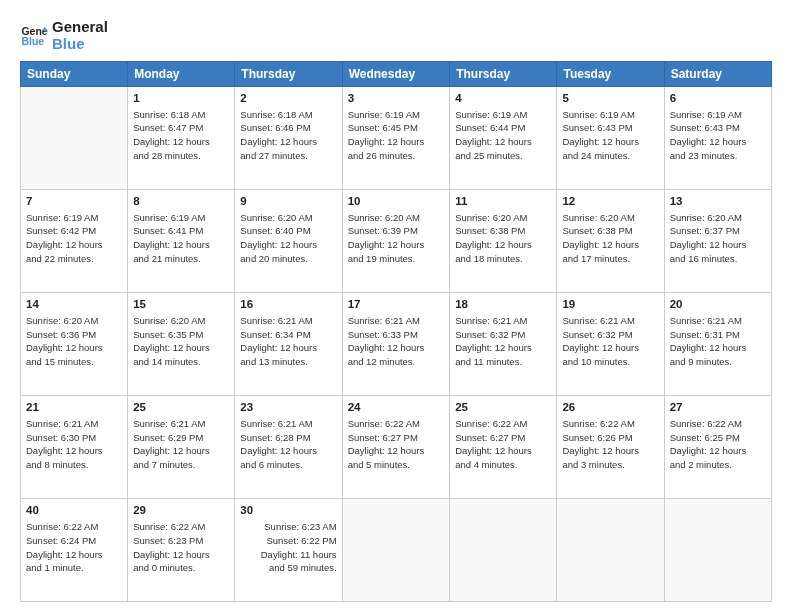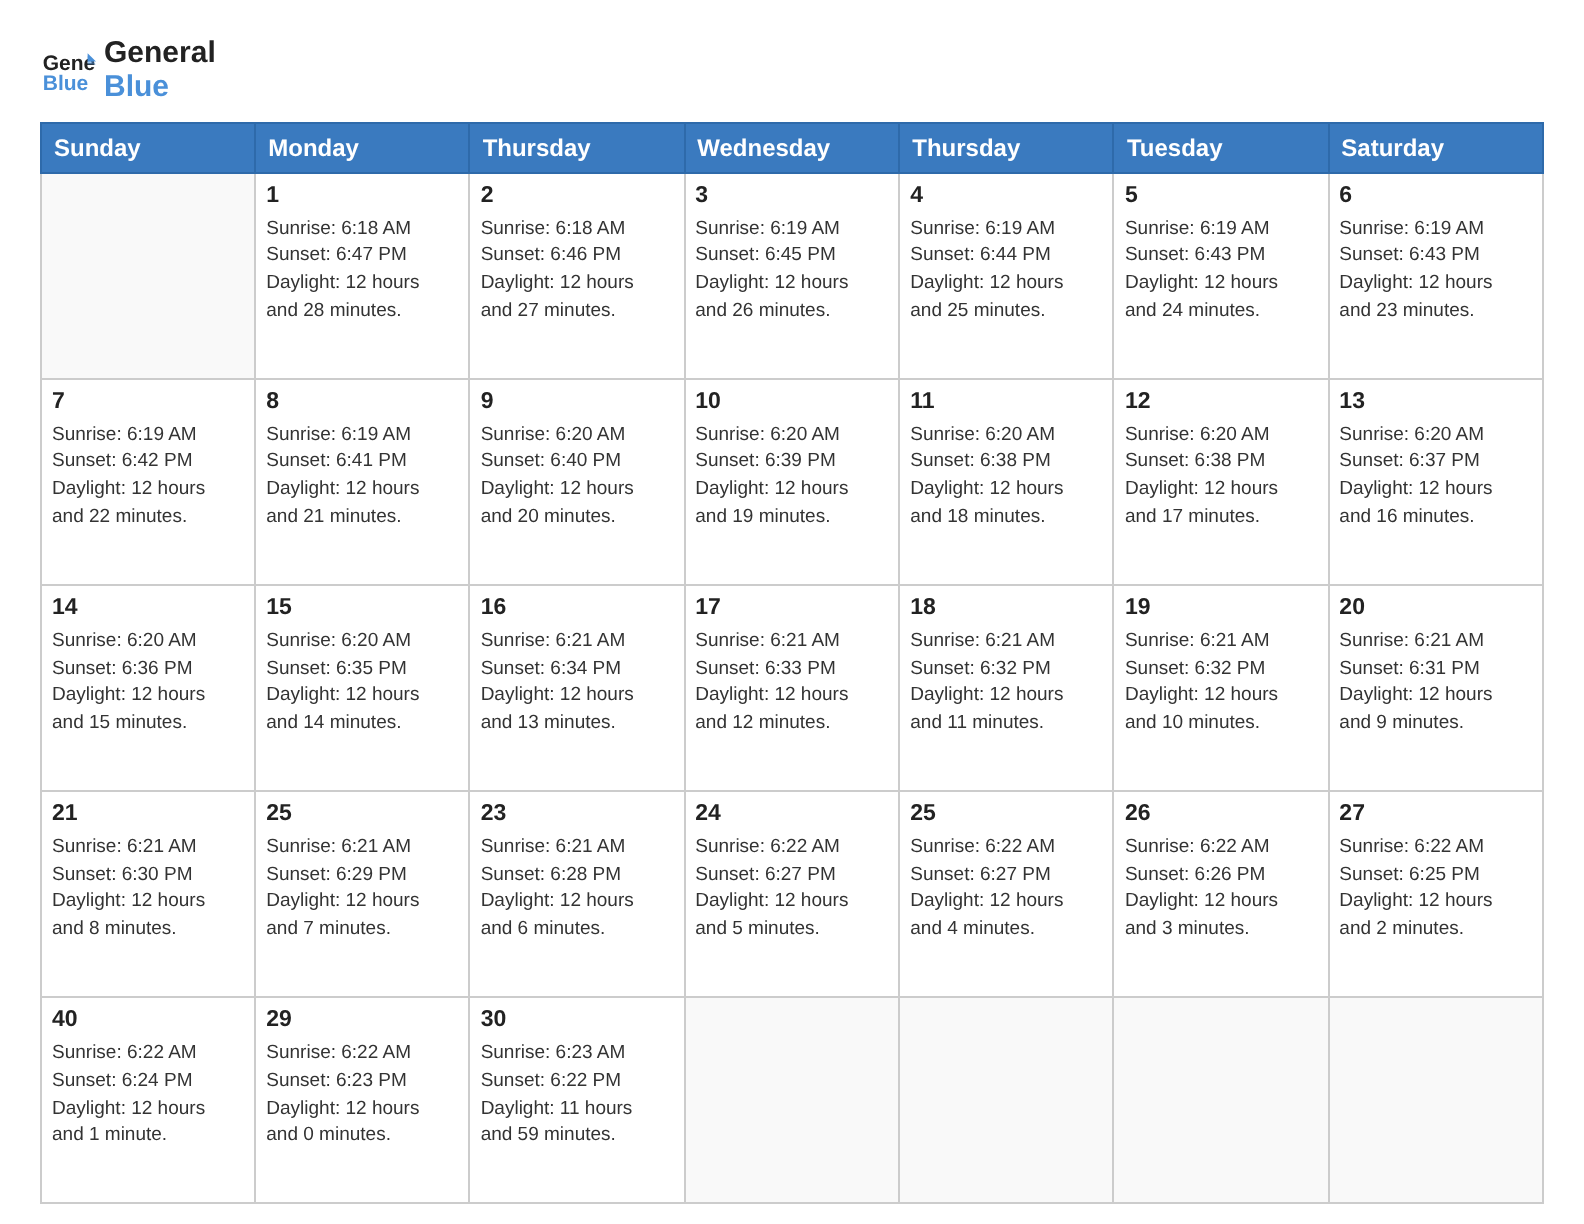--- a/index.html
+++ b/index.html
@@ -330,21 +330,21 @@
           </td>
           <td>
             <span class="day-num">29</span>
             <div class="day-info" style="white-space: pre-line;">Sunrise: 6:22 AM
 Sunset: 6:23 PM
 Daylight: 12 hours
 and 0 minutes.</div>
           </td>
           <td>
             <span class="day-num">30</span>
-            <div class="day-info" style="white-space: pre-line;">Sunrise: 6:23 AM
+            <div class="day-info" style="white-space: pre-line; text-align: right;">Sunrise: 6:23 AM
 Sunset: 6:22 PM
 Daylight: 11 hours
 and 59 minutes.</div>
           </td>
           <td class="empty"></td>
           <td class="empty"></td>
           <td class="empty"></td>
           <td class="empty"></td>
         </tr>
       </tbody>

